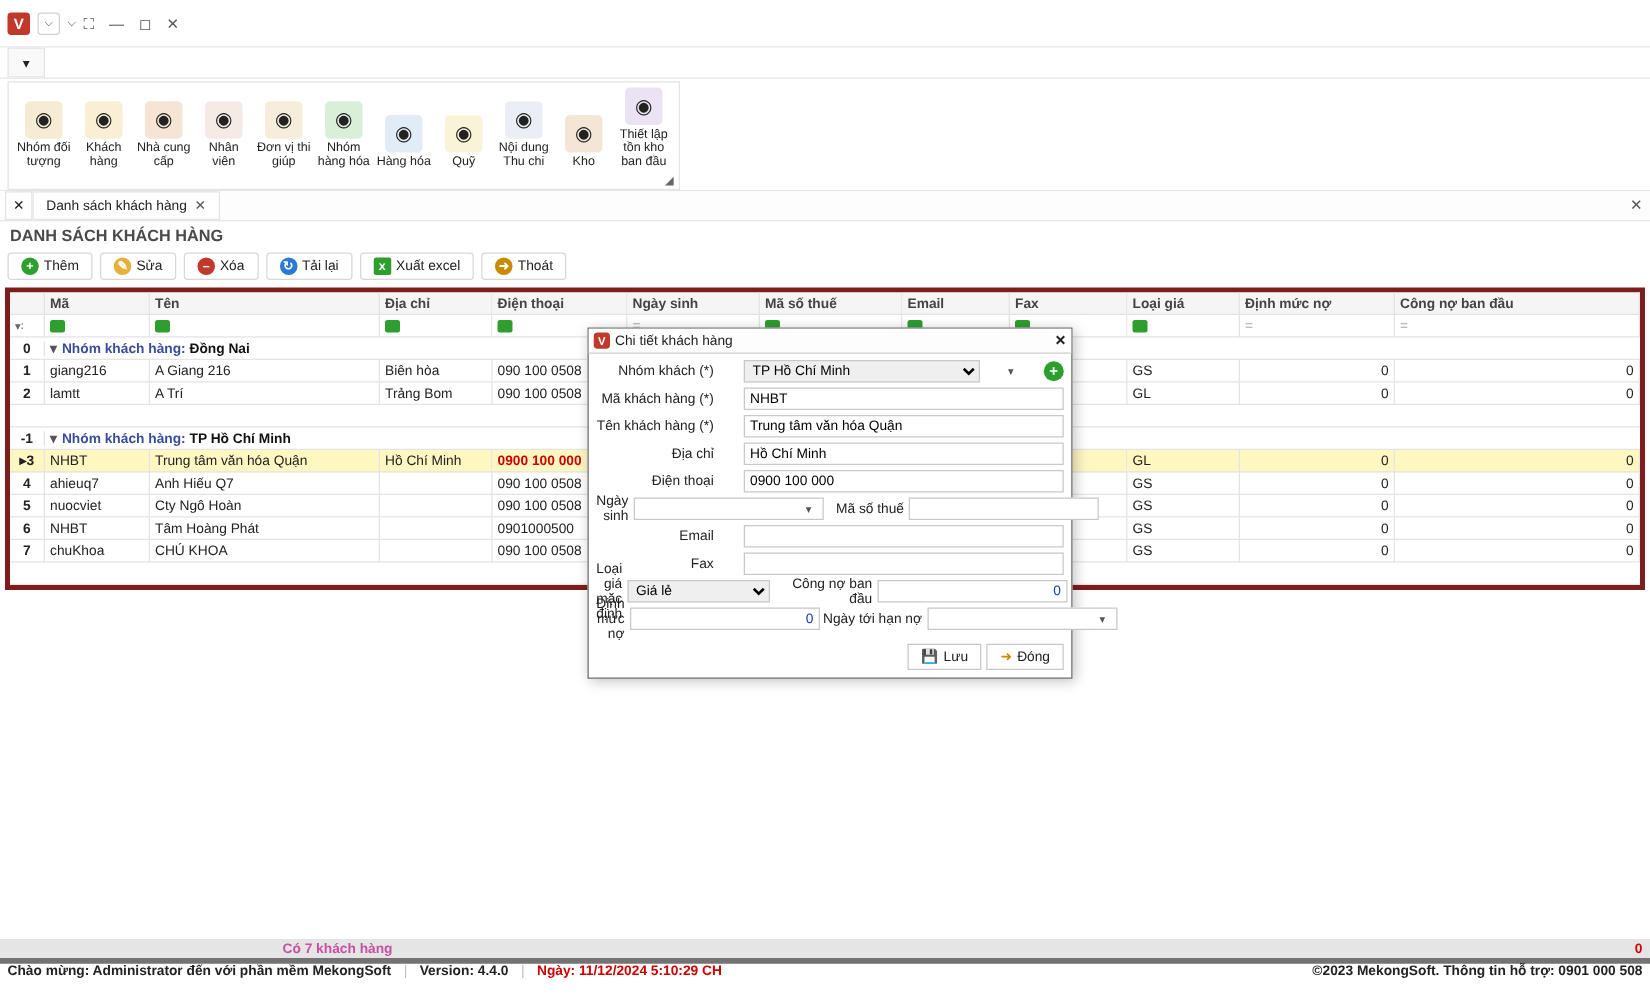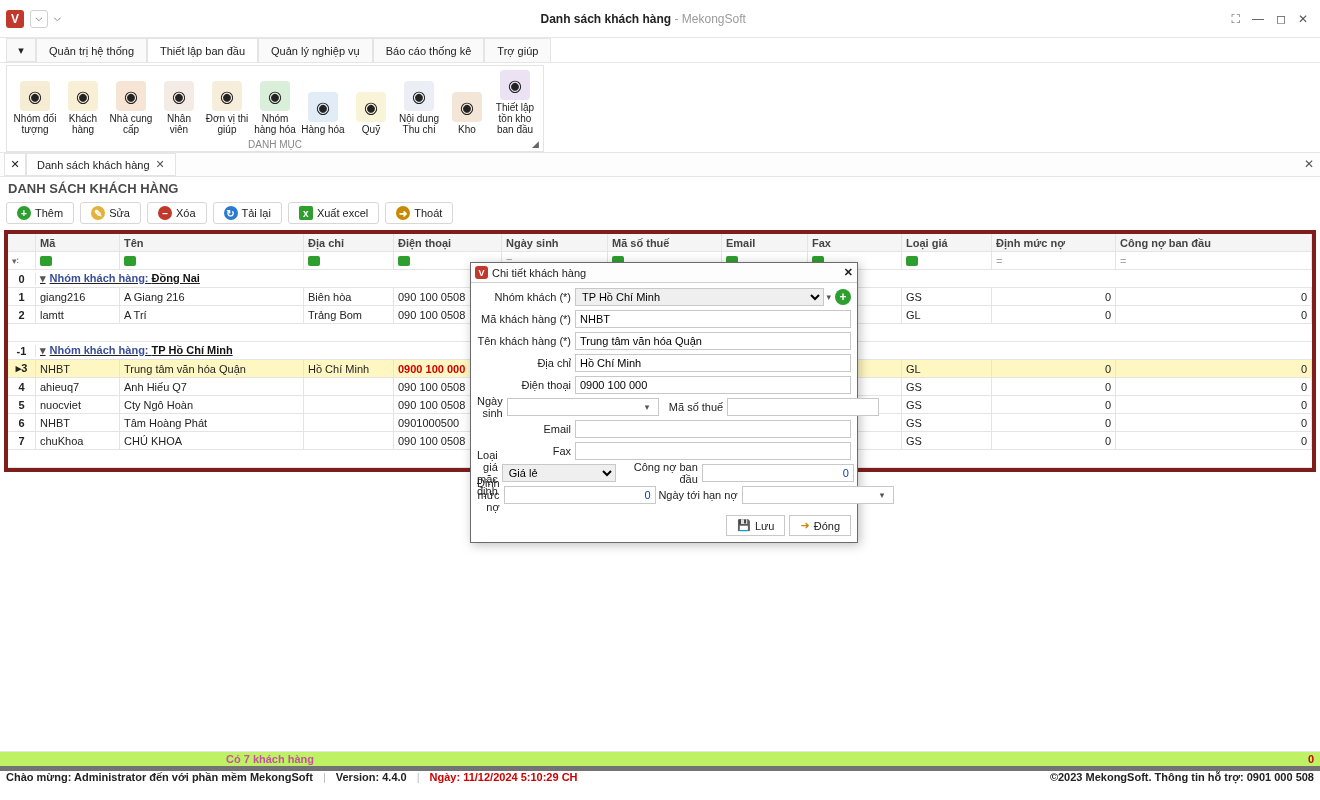--- a/index.html
+++ b/index.html
@@ -30,40 +30,40 @@
 .tool-btn { border:1px solid #d7d7d7; border-radius:3px; padding:3px 10px; display:flex; align-items:center; gap:4px; font-size:11px; cursor:pointer; background:#fff; }
 .tool-btn .ic { width:14px; height:14px; border-radius:50%; display:flex; align-items:center; justify-content:center; color:#fff; font-size:10px; font-weight:bold; }
 .grid { border:4px solid #7f1d1d; margin:0 4px; }
 .grid-head, .grid-row { display:grid; grid-template-columns:28px 84px 184px 90px 108px 106px 114px 86px 94px 90px 124px 1fr; }
 .grid-head div, .grid-row div { border-right:1px solid #e4e4e4; border-bottom:1px solid #e4e4e4; padding:2px 4px; overflow:hidden; white-space:nowrap; font-size:11px; height:18px; display:flex; align-items:center; }
 .grid-head div { background:#f5f5f5; font-weight:bold; color:#444; }
 .filter-row div { background:#fff; }
 .green-ic { width:12px; height:10px; background:#2e9e2e; display:inline-block; border-radius:2px; }
 .group-row { display:flex; align-items:center; height:18px; border-bottom:1px solid #e4e4e4; }
 .group-row .gnum { width:28px; border-right:1px solid #e4e4e4; text-align:center; font-weight:bold; }
-.group-row .gtxt { padding-left:4px; font-weight:bold;text-decoration:underline; }
+.group-row .gtxt { padding-left:4px; font-weight:bold; }
 .group-row .glabel { color:#384e9b; }
 .summary { text-align:center; color:#c84fa4; font-weight:bold; padding:2px 0; height:18px; border-bottom:1px solid #e4e4e4; }
 .sel-row div { background:#fff7c2; }
 .sel-phone { color:#c00; font-weight:bold; }
 .num-right { justify-content:flex-end; }
-.footerbar { position:fixed; bottom:34px; left:0; right:0; border-top:1px solid #e4e4e4; display:flex; padding:1px 6px; background:#bef264; font-size:11px;gap:35px; }
+.footerbar { position:fixed; bottom:34px; left:0; right:0; border-top:1px solid #e4e4e4; display:flex; padding:1px 6px; background:#e5e5e5; font-size:11px;gap:35px; }
 .footerbar .ftotal { color:#c84fa4; font-weight:bold; margin-left:220px; }
 .footerbar .fzero { margin-left:auto; color:#c00; font-weight:bold; }
 .statusbar { position:fixed; bottom:18px; left:0; right:0; height:16px; border-top:5px solid #737373; display:flex; align-items:center; padding:0 6px; font-size:11px; }
 .statusbar .sep { margin:0 10px; color:#bbb; }
 .statusbar .date { color:#c00; }
 .statusbar .right { margin-left:auto; }
 
 .dialog { position:fixed; left:470px; top:262px; width:388px; border:1px solid #6b6b6b; box-shadow:2px 2px 10px rgba(0,0,0,0.25); background:#fff; }
 .dialog-title { background:#fdfdfd; border-bottom:1px solid #d0d0d0; height:20px; display:flex; align-items:center; padding:0 4px; font-size:11px; }
 .dialog-title .red-v { width:13px; height:13px; font-size:9px; }
 .dialog-title .x { margin-left:auto; font-weight:bold; cursor:pointer; }
 .dialog-body { padding:4px 6px; }
-.frow { display:flex; align-items:center; margin-bottom:2px; height:20px; }
+.frow { display:flex; align-items:center; margin-bottom:2px; height:20px;gap:20px; }
 .flab { width:98px; text-align:right; padding-right:4px; font-size:11px; }
 .finp { flex:1; height:18px; border:1px solid #c8c8c8; padding:0 4px; font-size:11px; }
 .fsel { border:1px solid #c8c8c8; height:18px; font-size:11px; padding:0 2px; }
 .green-plus { width:16px; height:16px; background:#2e9e2e; color:#fff; border-radius:50%; display:flex; align-items:center; justify-content:center; font-size:12px; font-weight:bold; margin-left:2px; cursor:pointer; }
 .frow2 { display:flex; align-items:center; margin-bottom:2px; height:20px; }
 .half-lab { text-align:right; padding-right:4px; font-size:11px; }
 .dlg-btns { display:flex; justify-content:flex-end; gap:4px; padding:4px 6px 6px 0; }
 .dlg-btn { border:1px solid #c8c8c8; padding:3px 10px; font-size:11px; display:flex; align-items:center; gap:4px; cursor:pointer; background:#fff; }
 .dlg-btn .ic-save { color:#2a66c8; }
 .dlg-btn .ic-close { color:#c88a00; }
@@ -72,38 +72,28 @@
 </style>
 </head>
 <body>
 
 <div class="titlebar">
   <div class="left">
     <div class="red-v">V</div>
     <div class="small-arrow-btn">⌵</div>
     <div class="small-arrow-btn" style="border:none;width:auto;">⌵</div>
   </div>
-  <div class="center">
-    <b>Danh sách khách hàng</b><span class="muted"> - MekongSoft</span>
-  </div>
   <span class="win-btn">⛶</span>
   <span class="win-btn">—</span>
   <span class="win-btn">◻</span>
   <span class="win-btn">✕</span>
 </div>
 
 <div class="tabs-row">
   <div class="tab-small">▾</div>
-  <div id="menu-tabs-host" style="display: flex;">
-      <div class="menu-tab">Quản trị hệ thống</div>
-      <div class="menu-tab active">Thiết lập ban đầu</div>
-      <div class="menu-tab">Quản lý nghiệp vụ</div>
-      <div class="menu-tab">Báo cáo thống kê</div>
-      <div class="menu-tab">Trợ giúp</div>
-    </div>
 </div>
 
 <div class="ribbon">
   <div class="ribbon-area">
     <div style="display:flex;" id="ribbon-items-host">
         <div class="ribbon-item">
           <div class="ico" style="background:#d49b2233;">◉</div>
           <div style="font-size:10px;line-height:11px;">Nhóm đối tượng</div>
         </div>
         <div class="ribbon-item">
@@ -140,21 +130,20 @@
         </div>
         <div class="ribbon-item">
           <div class="ico" style="background:#c9843533;">◉</div>
           <div style="font-size:10px;line-height:11px;">Kho</div>
         </div>
         <div class="ribbon-item">
           <div class="ico" style="background:#9a73c233;">◉</div>
           <div style="font-size:10px;line-height:11px;">Thiết lập tồn kho ban đầu</div>
         </div>
       </div>
-    <div class="area-label">DANH MỤC</div>
     <div class="area-arrow">◢</div>
   </div>
 </div>
 
 <div class="subtabs">
   <div class="subtab" style="width:22px;justify-content:center;">✕</div>
   <div class="subtab">
     <span>Danh sách khách hàng</span>
     <span class="x">✕</span>
   </div>

